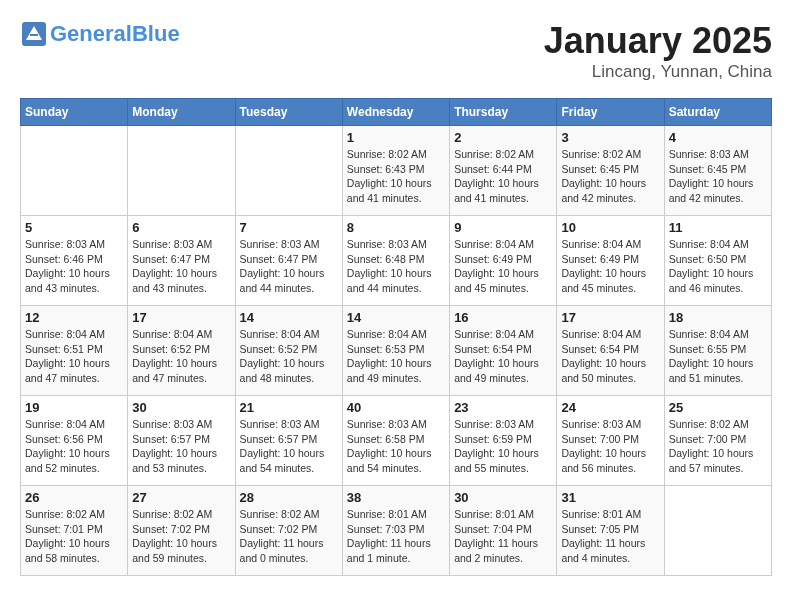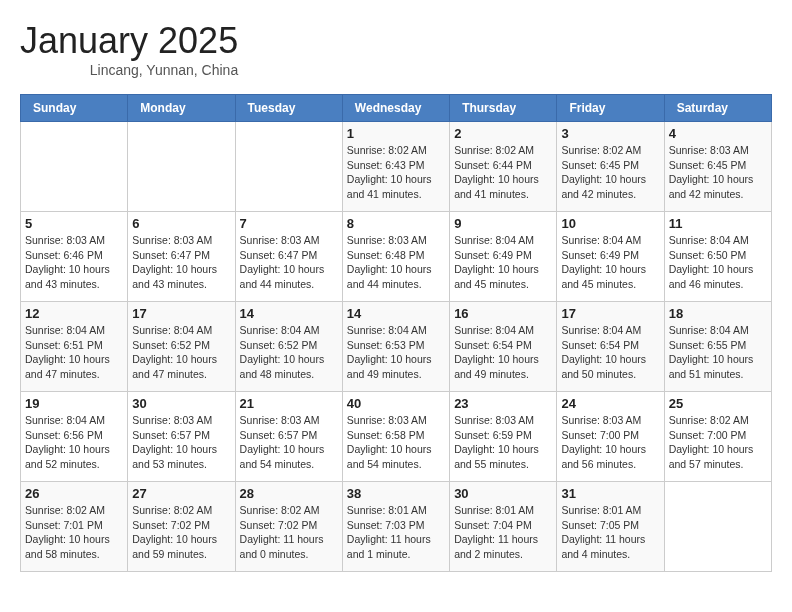--- a/index.html
+++ b/index.html
@@ -32,36 +32,36 @@
     .logo-icon {
       width: 28px;
       height: 28px;
       margin-right: 2px;
     }
     .title-block {
       text-align: right;
     }
     .month-title {
       font-size: 36px;
-      font-weight: normal;
+      font-weight: bold;
       color: #222;
     }
     .subtitle {
-      font-size: 14px;
+      font-size: 17px;
       color: #555;
     }
     table {
       width: 100%;
       border-collapse: collapse;
       font-size: 11px;
     }
     thead tr th {
       background-color: #4a7fc1;
       color: #fff;
-      padding: 6px 12px;
+      padding: 6px 4px;
       text-align: left;
       font-size: 12px;
       font-weight: bold;
       border: 1px solid #3a6aaa;
     }
     tbody tr td {
       border: 1px solid #ccc;
       vertical-align: top;
       padding: 4px;
       height: 90px;
@@ -84,20 +84,30 @@
       line-height: 1.4;
     }
     .empty-cell {
       background: #fff !important;
     }
   </style>
 </head>
 <body>
 
 <div class="header">
+  <div class="logo">
+    <svg class="logo-icon" viewBox="0 0 28 28">
+      <rect x="2" y="2" width="24" height="24" rx="3" fill="#4a7fc1"></rect>
+      <polygon points="6,20 14,6 22,20" fill="white"></polygon>
+      <rect x="10" y="14" width="8" height="2" fill="#4a7fc1"></rect>
+    </svg>
+    <div class="logo-text">
+      <div><span>General</span><span style="color:#4a90d9">Blue</span></div>
+    </div>
+  </div>
   <div class="title-block">
     <div class="month-title">January 2025</div>
     <div class="subtitle">Lincang, Yunnan, China</div>
   </div>
 </div>
 
 <table>
   <thead>
     <tr id="days-header">
     <th>Sunday</th>

